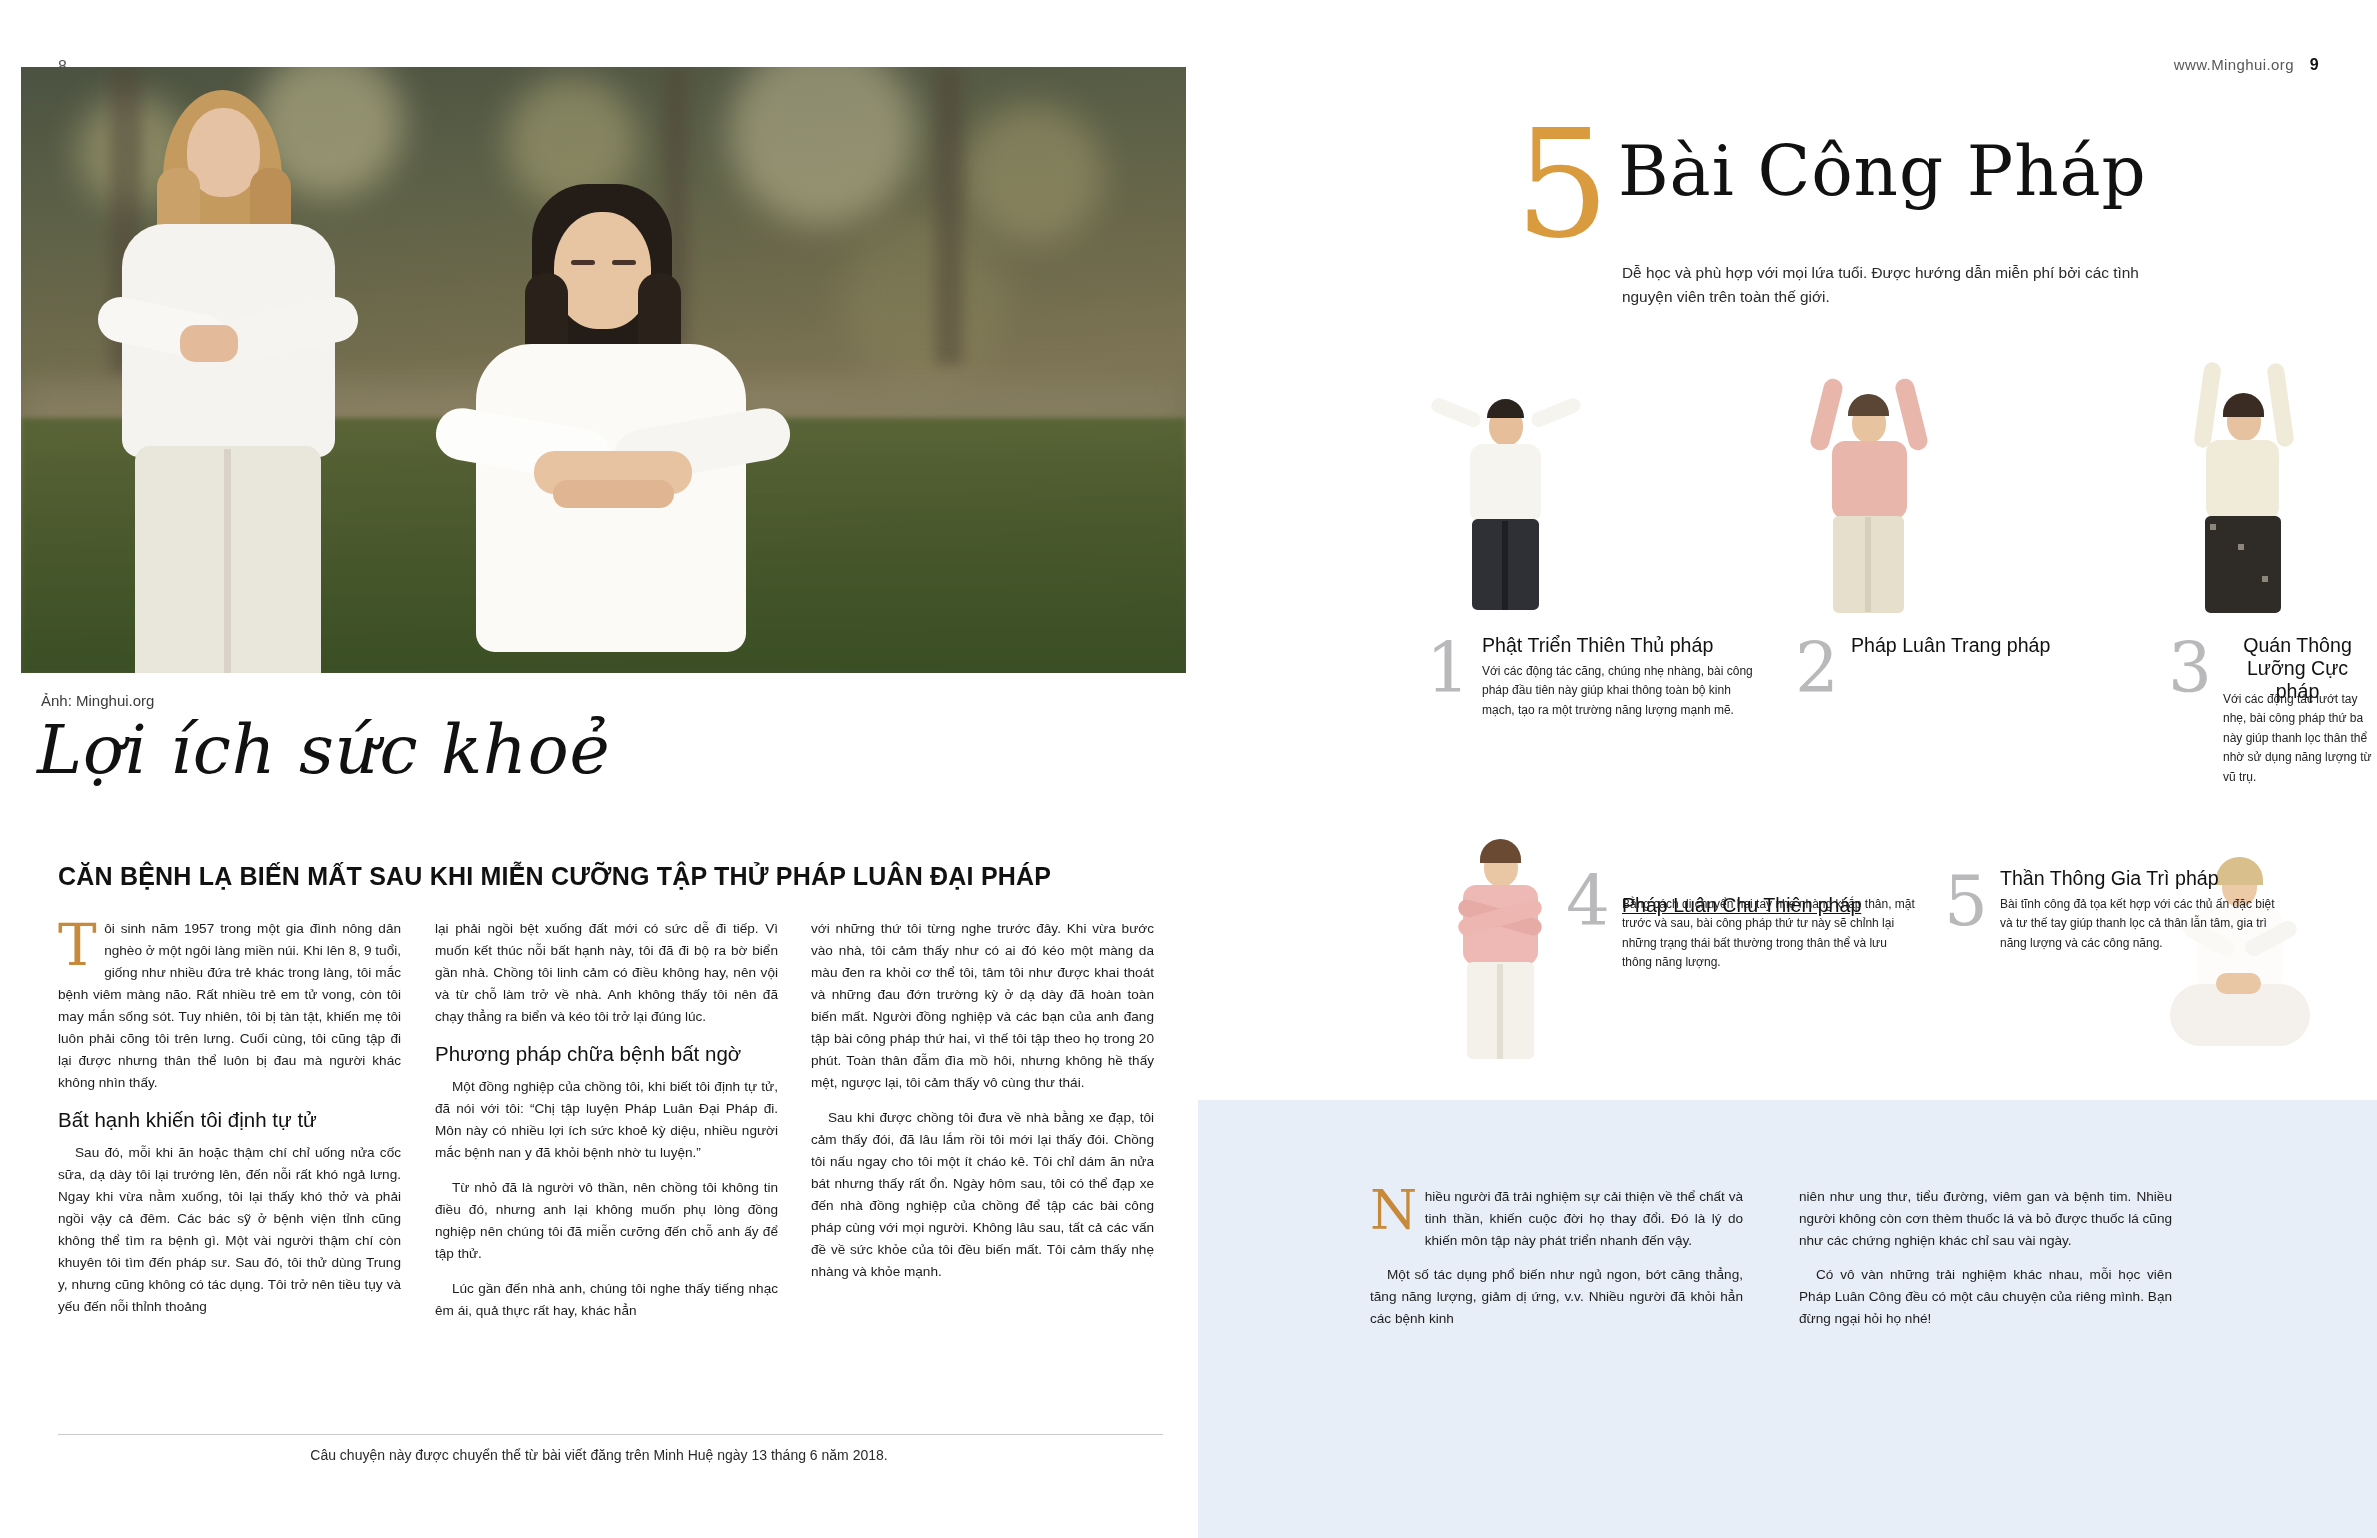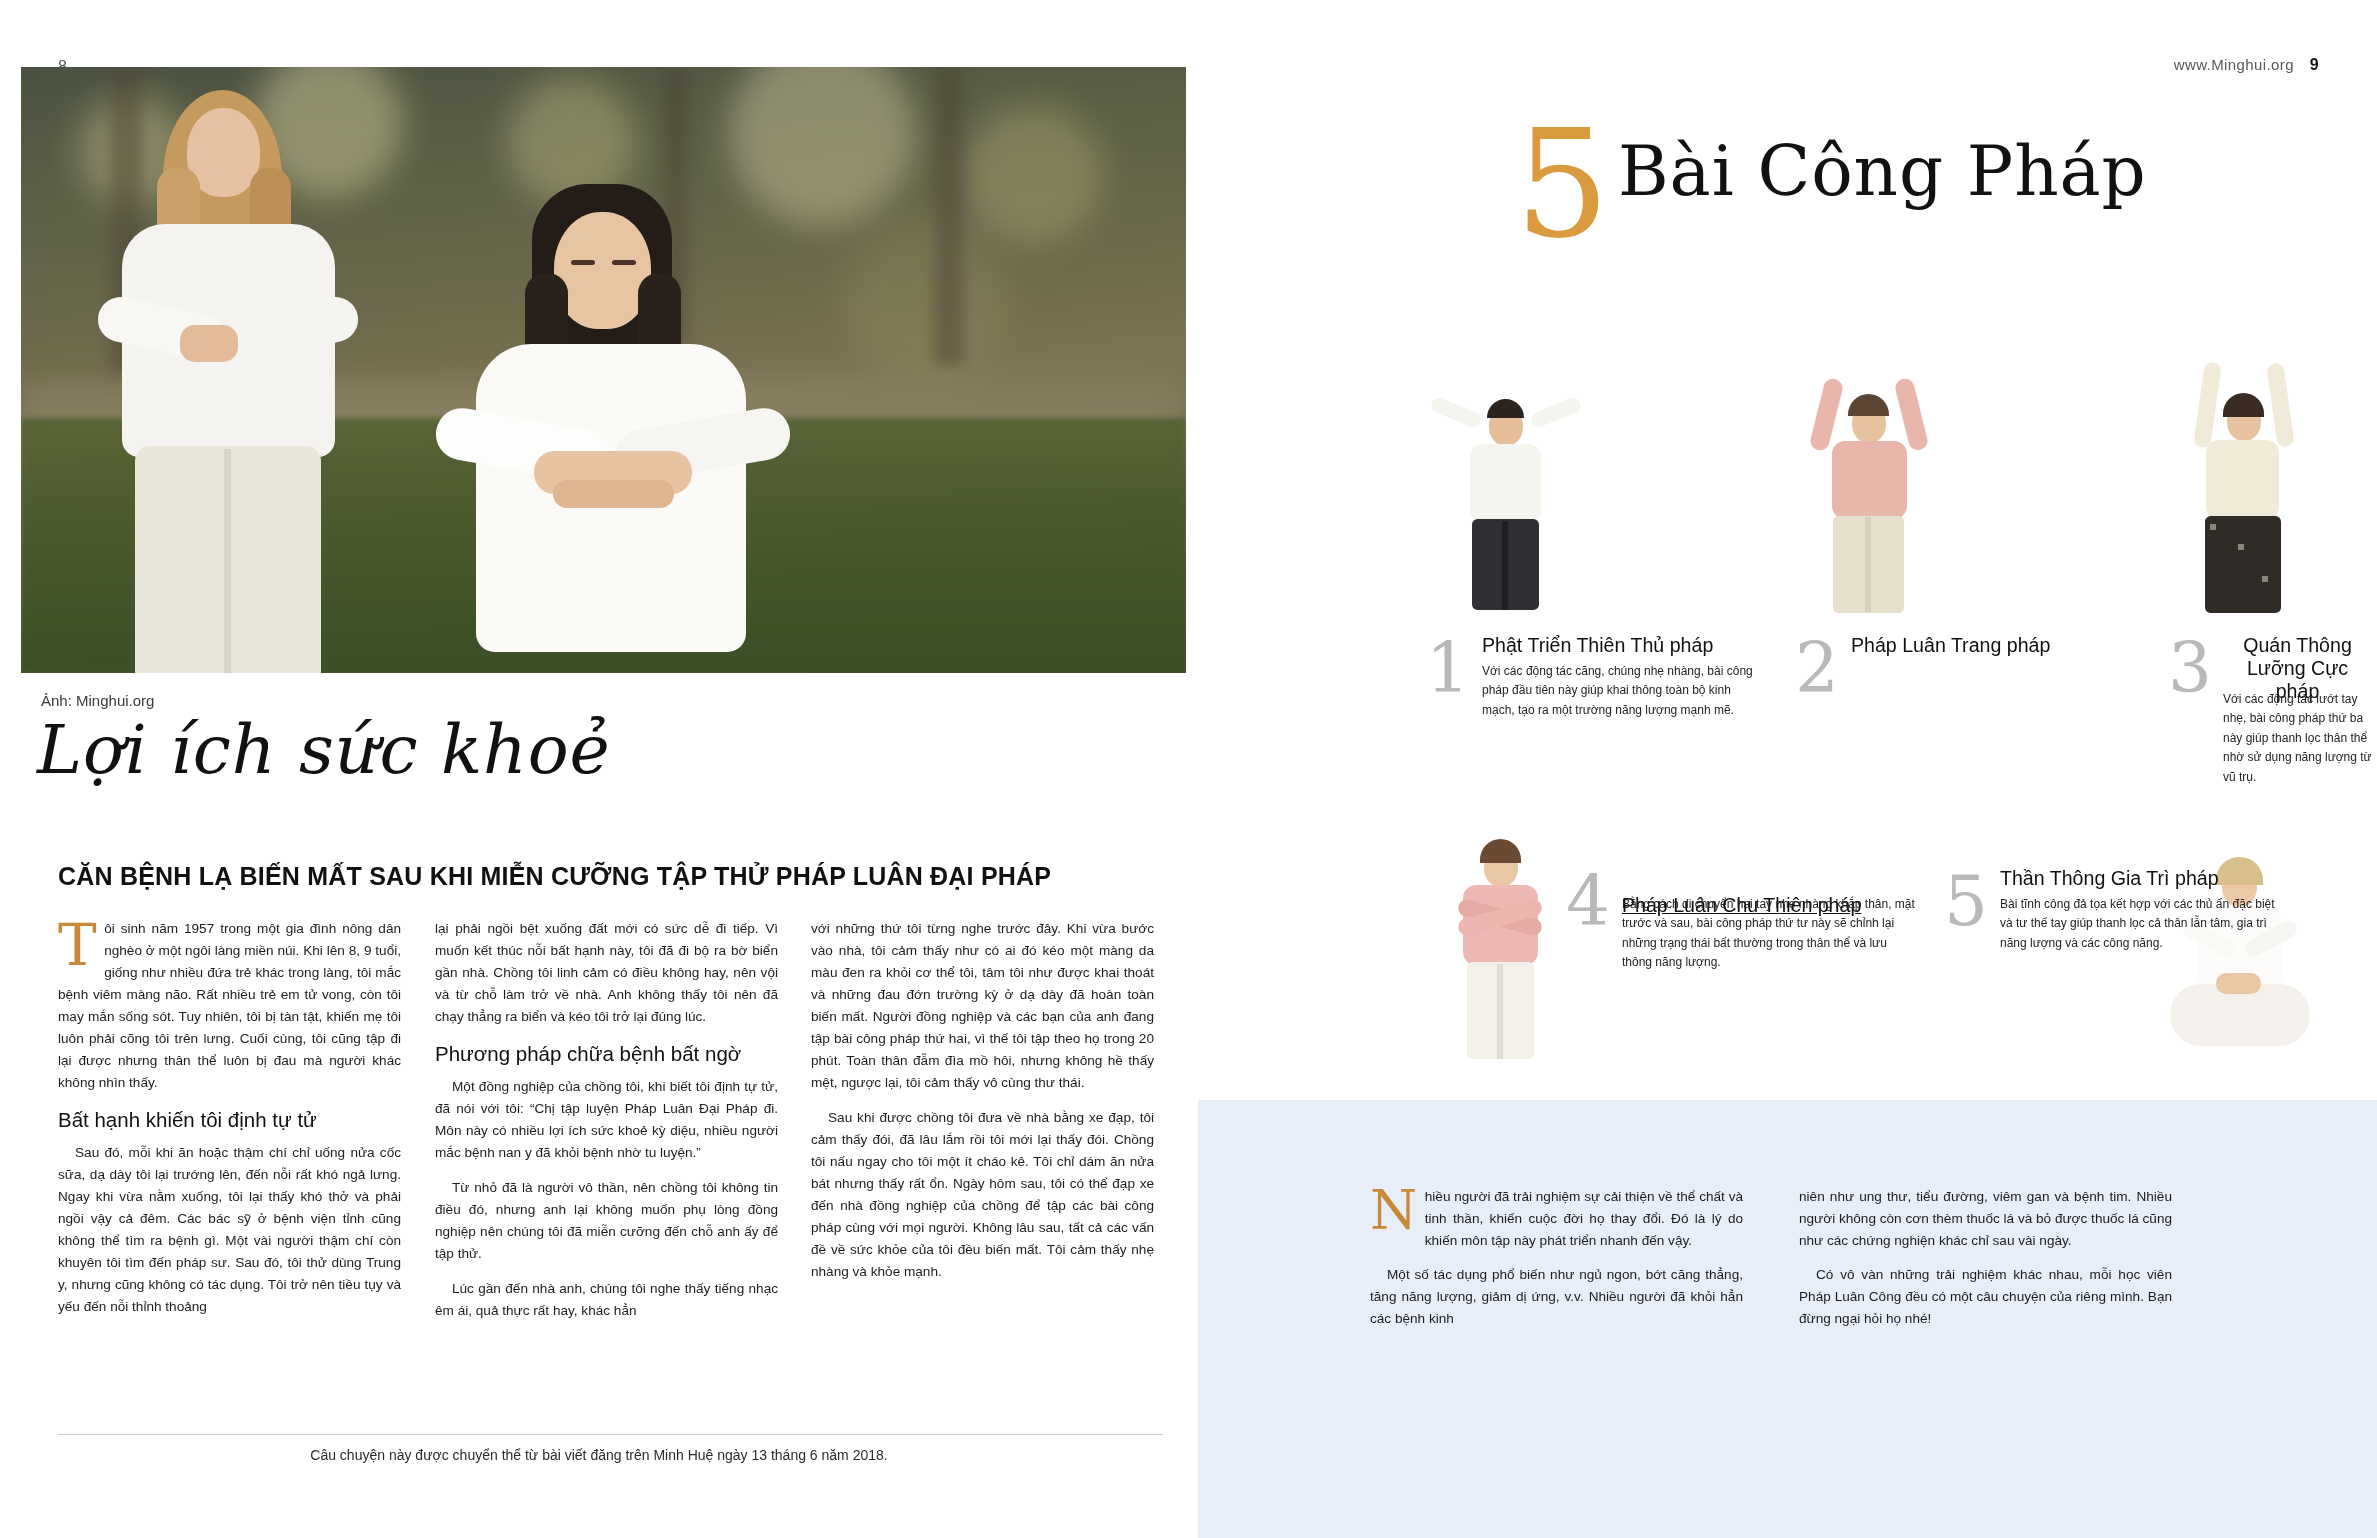--- a/index.html
+++ b/index.html
@@ -184,20 +184,21 @@
 
   <div class="right-page">
 
     <div class="page-head-right">
       <span>www.Minghui.org</span>
       <span class="pn">9</span>
     </div>
 
     <div class="big5">5</div>
     <div class="title-main">Bài Công Pháp</div>
+    <div class="title-sub">Dễ học và phù hợp với mọi lứa tuổi. Được hướng dẫn miễn phí bởi các tình nguyện viên trên toàn thế giới.</div>
 
     <div class="ex-photo" style="left:224px;top:364px;width:168px;height:250px;">
       <div style="position:absolute;left:67px;top:43px;width:34px;height:39px;background:#e6bf9a;border-radius:48%;"></div>
       <div style="position:absolute;left:65px;top:35px;width:37px;height:18.6px;background:#2b231d;border-radius:18.6px 18.6px 0 0;"></div>
       <div style="position:absolute;left:48px;top:80px;width:71px;height:80px;background:#f6f4ef;border-radius:13px;"></div>
       <div style="position:absolute;left:7.5px;top:41px;width:52px;height:15px;background:#f6f4ef;border-radius:7.5px;transform:rotate(22deg);"></div>
       <div style="position:absolute;left:108px;top:41px;width:52px;height:15px;background:#f6f4ef;border-radius:7.5px;transform:rotate(-22deg);"></div>
       <div style="position:absolute;left:50px;top:155px;width:67px;height:91px;background:#2f3036;border-radius:5.6px;"></div>
       <div style="position:absolute;left:80px;top:157px;width:5.6px;height:89px;background:#1e1f24;"></div>
     </div>

